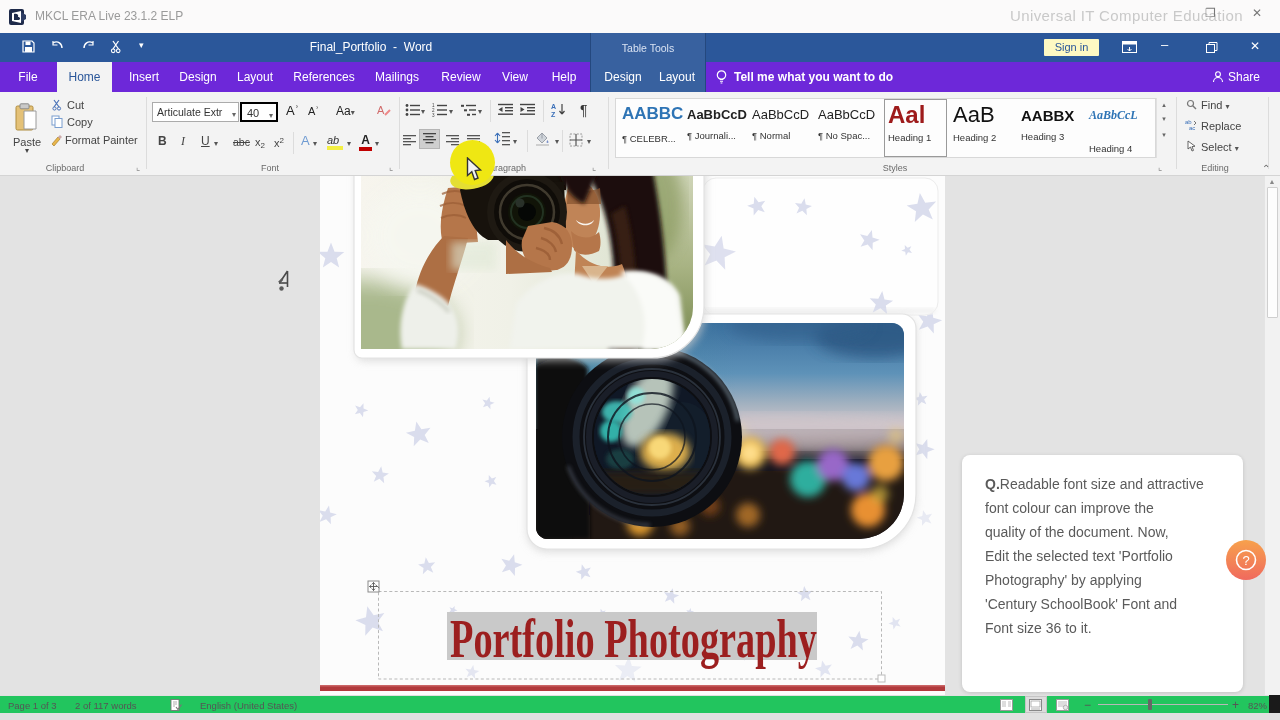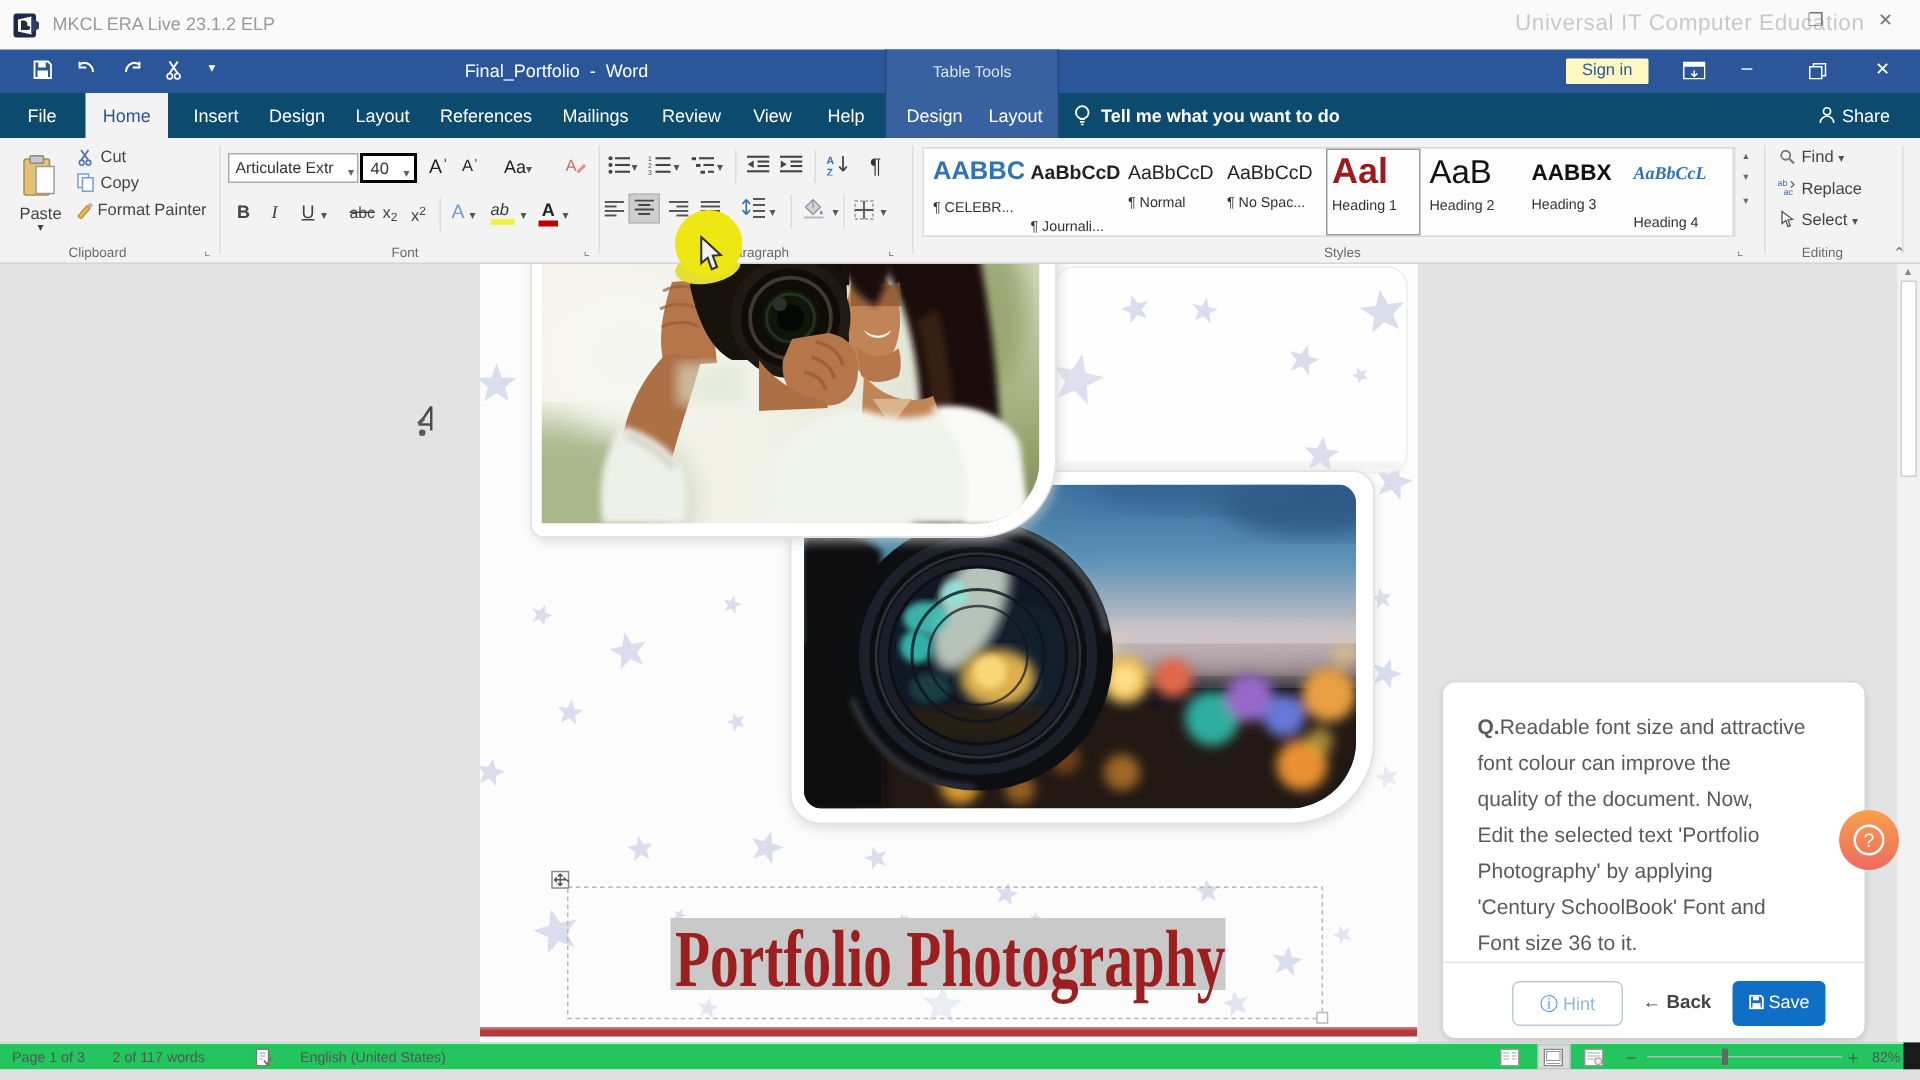--- a/index.html
+++ b/index.html
@@ -9,21 +9,21 @@
 #topstrip{top:0;left:0;width:1280px;height:33px;background:#fbfafa;}
 #topstrip .apptitle{left:35px;top:9px;font-size:12px;color:#9a9a9a;}
 #topstrip .wm{left:1010px;top:7px;font-size:15px;color:#c9c9c9;letter-spacing:0.4px;}
 #topstrip .wc{top:6px;font-size:12px;color:#777;}
 
 #titlebar{top:33px;left:0;width:1280px;height:29px;background:#2b579a;}
 #titlebar .doctitle{top:7px;left:256px;width:230px;text-align:center;color:#fff;font-size:12px;}
 #ctxhead{top:0;left:590px;width:116px;height:29px;background:#38619f;border-left:1px solid #24487e;border-right:1px solid #24487e;color:#d8e2f2;font-size:10.5px;text-align:center;line-height:31px;}
 #signin{top:6px;left:1044px;width:55px;height:17px;background:#fef9c3;border-radius:1px;color:#2b579a;font-size:11px;text-align:center;line-height:17px;}
 
-#tabsrow{top:62px;left:0;width:1280px;height:30px;background:#0c4a6e;}
+#tabsrow{top:62px;left:0;width:1280px;height:30px;background:#6d28d9;}
 .tab{position:absolute;top:0;height:30px;color:#fff;font-size:12px;line-height:30px;text-align:center;}
 #tab-home{background:#f3f3f3;color:#2b579a;top:0;}
 #ctxtabs{position:absolute;top:0;left:590px;width:116px;height:30px;background:#38619f;border-left:1px solid #24487e;border-right:1px solid #24487e;}
 #tellme{position:absolute;top:0;left:722px;color:#fff;font-size:12px;line-height:30px;font-weight:bold;}
 #share{position:absolute;top:0;left:1224px;color:#fff;font-size:12px;line-height:30px;}
 
 #ribbon{top:92px;left:0;width:1280px;height:84px;background:#f3f3f3;border-bottom:1px solid #d4d4d4;}
 .grplabel{position:absolute;top:71px;font-size:9px;color:#6a6a6a;text-align:center;}
 .gsep{position:absolute;top:5px;height:72px;width:1px;background:#dcdcdc;}
 .ricon{position:absolute;font-size:11px;color:#444;}
@@ -300,21 +300,21 @@
   <div class="grplabel" style="left:470px;width:70px;">Paragraph</div>
   <div class="abs" style="left:592px;top:70px;font-size:9px;color:#888;">⌞</div>
 
   <div class="abs" style="left:615px;top:6px;width:541px;height:60px;background:#fdfdfd;border:1px solid #d8d8d8;"></div>
   <div class="abs" style="left:622px;top:12px;width:60px;">
     <div style="font-size:17px;color:#2e74b5;letter-spacing:0px;font-weight:bold;">AABBC</div>
     <div style="font-size:9.5px;color:#333;margin-top:9px;">¶ CELEBR...</div>
   </div>
   <div class="abs" style="left:687px;top:12px;width:60px;">
     <div style="font-size:13px;color:#222;font-weight:bold;margin-top:3px;">AaBbCcD</div>
-    <div style="font-size:9.5px;color:#333;margin-top:24px;">¶ Journali...</div>
+    <div style="font-size:9.5px;color:#333;margin-top:8px;">¶ Journali...</div>
   </div>
   <div class="abs" style="left:752px;top:12px;width:60px;">
     <div style="font-size:13px;color:#222;margin-top:3px;">AaBbCcD</div>
     <div style="font-size:9.5px;color:#333;margin-top:8px;">¶ Normal</div>
   </div>
   <div class="abs" style="left:818px;top:12px;width:62px;">
     <div style="font-size:13px;color:#222;margin-top:3px;">AaBbCcD</div>
     <div style="font-size:9.5px;color:#333;margin-top:8px;">¶ No Spac...</div>
   </div>
   <div class="abs" style="left:884px;top:7px;width:63px;height:58px;background:#fdfdfd;border:1px solid #9a9a9a;">
@@ -594,31 +594,20 @@
         <circle cx="7.5" cy="22.5" r="2.2" fill="#5a5a5a"></circle>
         <path d="M8.5 13 l-3.5 3.5" stroke="#5a5a5a" stroke-width="2.4"></path>
       </svg>
 
   <div class="abs" style="left:1264px;top:0;width:16px;height:519px;background:#f2f2f2;border-left:1px solid #e4e4e4;"></div>
   <div class="abs" style="left:1266px;top:2px;width:12px;height:10px;color:#888;font-size:7px;text-align:center;">▲</div>
   <div class="abs" style="left:1267px;top:11px;width:11px;height:131px;background:#fdfdfd;border:1px solid #cfcfcf;border-radius:1px;"></div>
 </div>
 <div class="abs" id="qcard">
   <div id="qtext"><b>Q.</b>Readable font size and attractive<br>font colour can improve the<br>quality of the document. Now,<br>Edit the selected text 'Portfolio<br>Photography' by applying<br>'Century SchoolBook' Font and<br>Font size 36 to it.</div>
-  <div id="qbtns">
-    <div class="abs" style="left:46px;top:12px;width:74px;height:30px;border:1px solid #b9cdd9;border-radius:5px;color:#8fb9d8;font-size:12px;text-align:center;line-height:29px;"><span style="color:#4a90d9;">ⓘ</span> Hint</div>
-    <div class="abs" style="left:133px;top:19px;color:#444;font-size:12.5px;font-weight:bold;">← Back</div>
-    <div class="abs" style="left:193px;top:12px;width:62px;height:30px;background:#0f6fc6;border-radius:4px;color:#fff;font-size:12px;text-align:center;line-height:28px;">
-      <svg width="10" height="10" viewBox="0 0 13 13" style="vertical-align:-1px;">
-            <path d="M1 1 h9 l2 2 v9 h-11 z" fill="none" stroke="#fff" stroke-width="1.6"></path>
-            <rect x="3.5" y="1.5" width="5" height="3.5" fill="#fff"></rect>
-            <rect x="3" y="7.5" width="7" height="4.5" fill="#fff"></rect>
-          </svg>
-      Save</div>
-  </div>
 </div>
 <div class="abs" id="helpfab">
   <svg width="40" height="40" viewBox="0 0 40 40">
         <circle cx="20" cy="20" r="9.5" fill="none" stroke="#fff" stroke-width="1.6"></circle>
         <text x="20" y="24.5" text-anchor="middle" font-size="13" fill="#fff" font-family="Liberation Sans">?</text>
       </svg>
 </div>
 
 <div class="abs" style="left:450px;top:140px;width:45px;height:45px;border-radius:50%;background:radial-gradient(circle,#efe713 0%,#efe713 78%,rgba(239,231,19,0) 100%);"></div>
 <svg class="abs" style="left:466px;top:157px;" width="18" height="26" viewBox="0 0 18 26">

